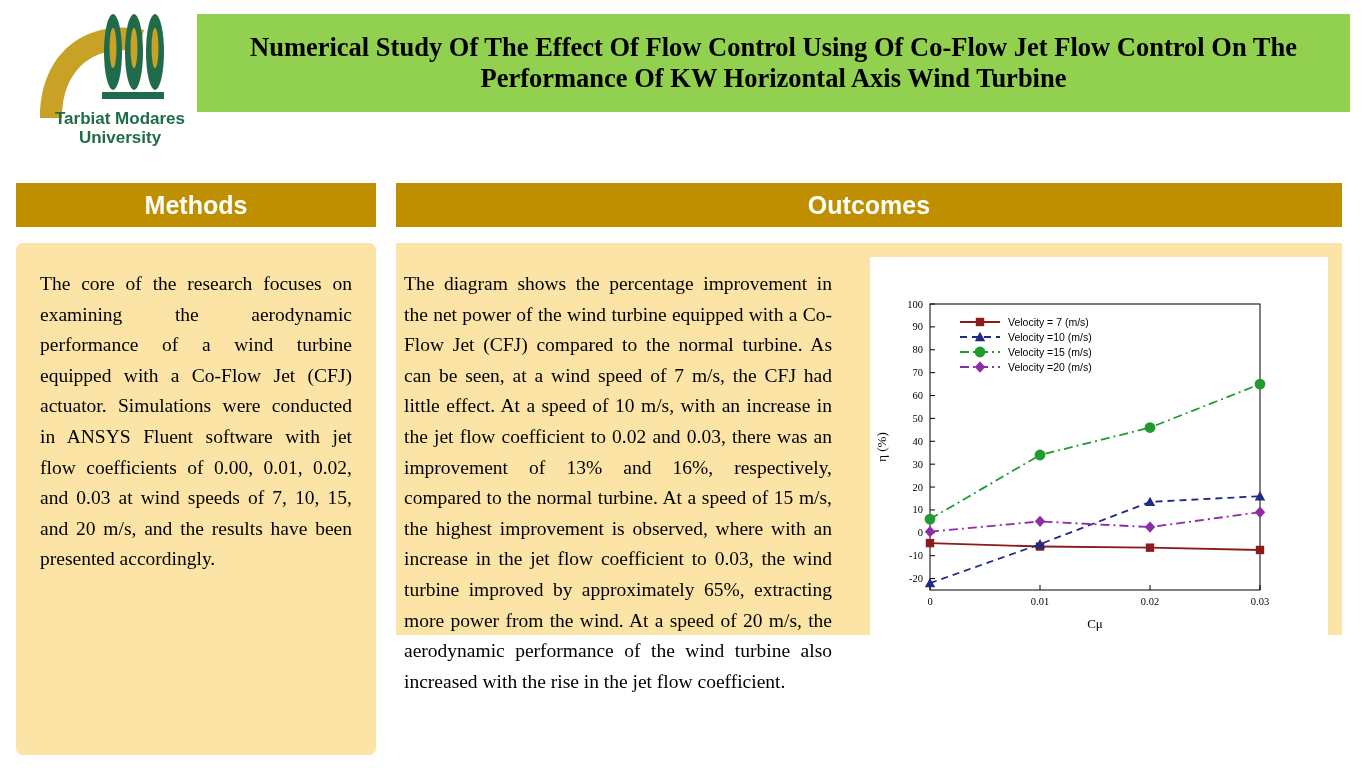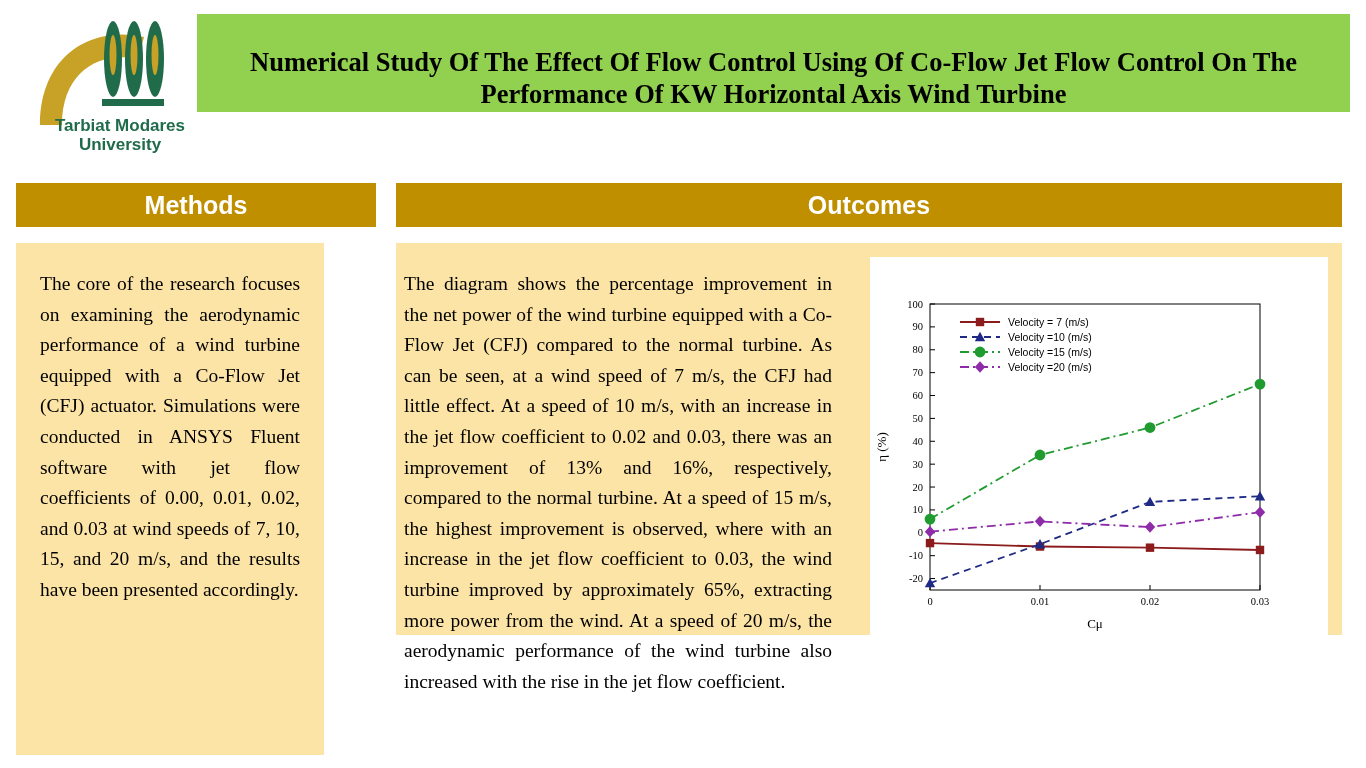--- a/index.html
+++ b/index.html
@@ -22,34 +22,34 @@
 
   
   .header {
     position: absolute;
     left: 0; top: 0;
     width: 1366px;
     height: 172px;
   }
   .logo-box {
     position: absolute;
-    left: 16px; top: 7px;
+    left: 16px; top: 0;
     width: 176px;
     height: 160px;
   }
   .logo-svg { display: block; }
 
   .title-band {
     position: absolute;
     left: 197px; top: 14px;
     width: 1153px;
     height: 98px;
     background: #92d050;
     display: flex;
-    align-items: flex-end;
+    align-items: center;
     justify-content: center;
     box-sizing: border-box;
     padding: 2px 14px;
   }
   .title-text {
     font-family: "Liberation Serif", serif;
     font-weight: bold;
     font-size: 26.5px;
     line-height: 1.18;
     color: #000000;
@@ -91,23 +91,24 @@
   #outcomes-head { left: 396px; top: 183px; width: 946px; }
 
   
   .panel {
     position: absolute;
     background: #fce4a6;
     box-sizing: border-box;
   }
   #methods-panel {
     left: 16px; top: 243px;
-    width: 308px;
+    width: 360px;
     height: 512px;
     padding: 26px 24px 20px 24px;
+    border-radius: 7px;
   }
   #outcomes-panel {
     left: 396px; top: 243px;
     width: 946px;
     height: 392px;
     padding: 26px 22px 20px 8px;
   }
 
   .body-text {
     font-family: "Liberation Serif", serif;

